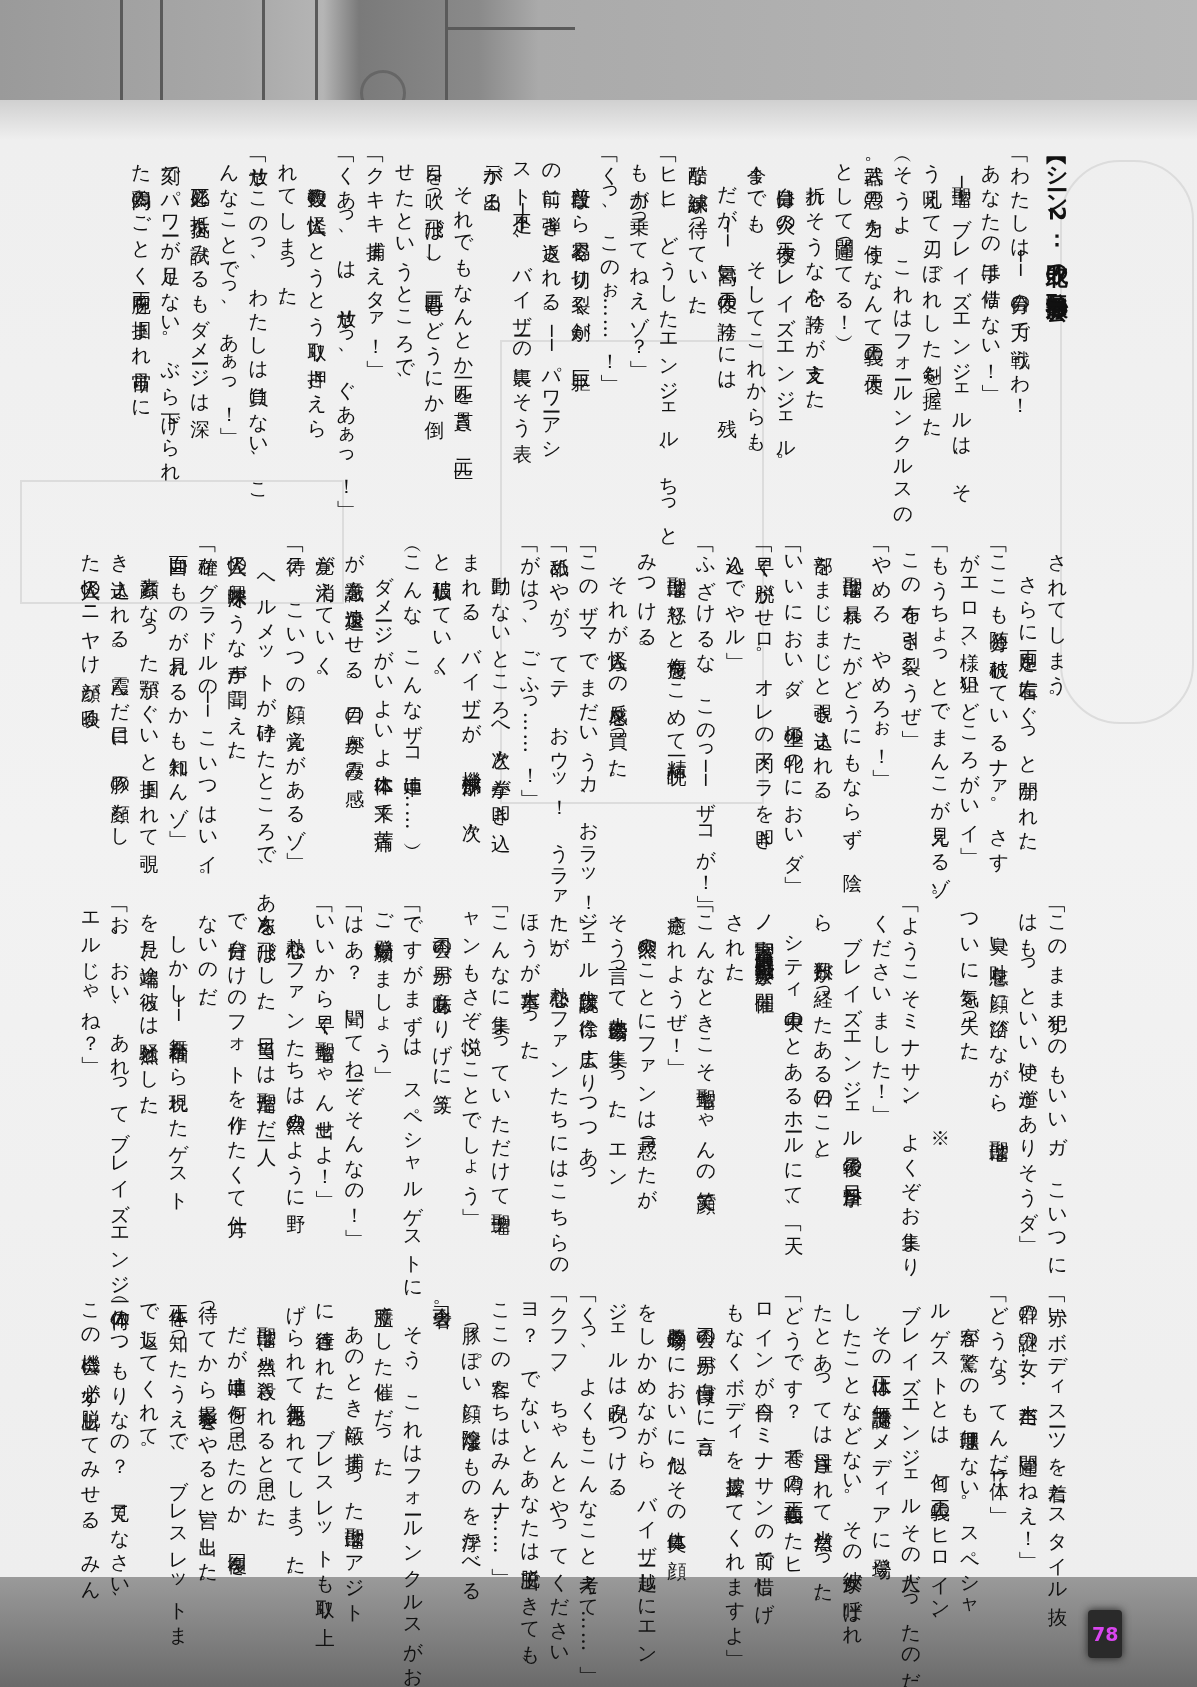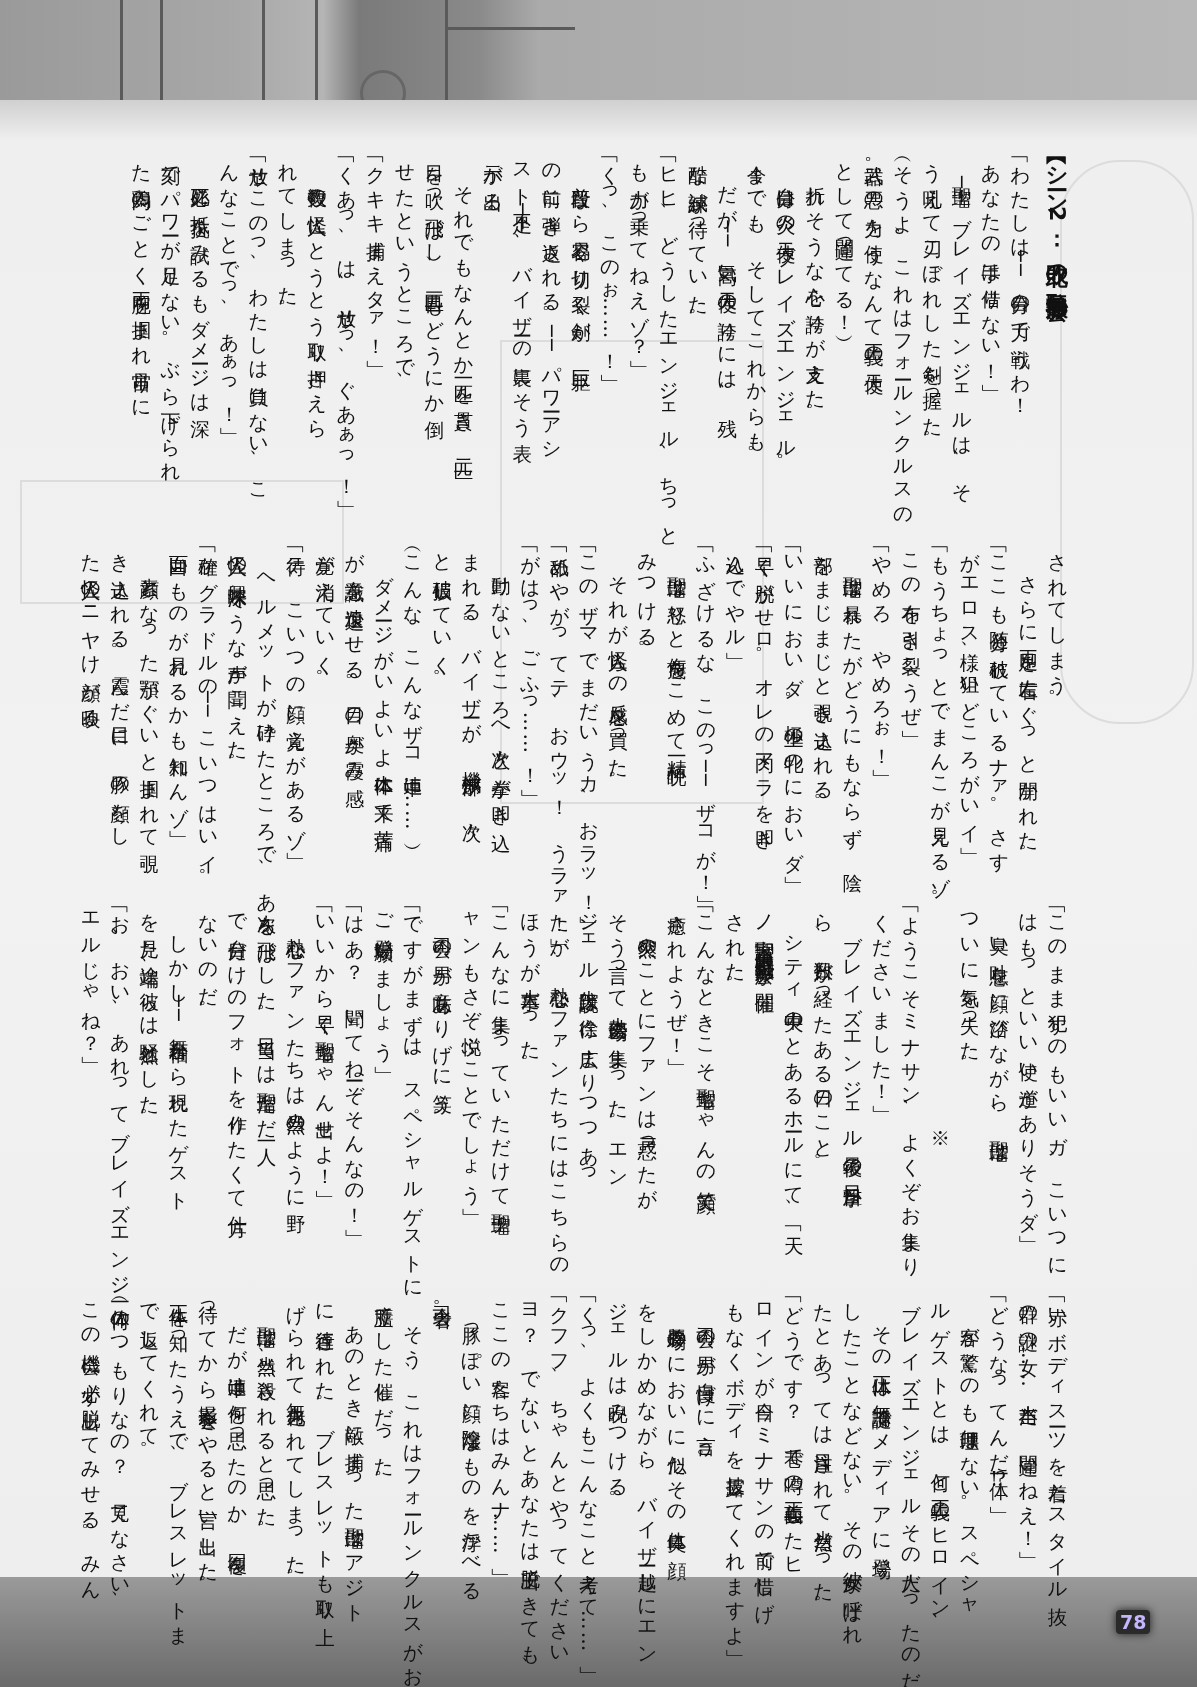--- a/index.html
+++ b/index.html
@@ -39,23 +39,23 @@
   .tier .title {
     font-weight:bold; font-size:22px; letter-spacing:1.5px;
     font-family:"DejaVu Sans", sans-serif; margin-left:8px;
   }
   #tier1 { right:125px; top:150px; height:300px; }
   #tier2 { right:125px; top:540px; height:290px; }
   #tier3 { right:125px; top:900px; height:290px; }
   #tier4 { right:125px; top:1290px; height:290px; }
   .page-number {
     position:absolute; left:1088px; top:1610px;
-    background:#2a2a2a; color:#c4b5fd; box-shadow:0 0 8px #222;
+    background:#2a2a2a; color:#d946ef; box-shadow:0 0 8px #222;
     font-family:"DejaVu Sans", sans-serif; font-size:19px; font-weight:bold;
-    padding:1px 4px; border-radius:4px;margin-left:28px;
+    padding:13px 4px; border-radius:4px;
   }
 </style>
 </head>
 <body>
 
 <div class="bg-top">
   <div class="bg-line" style="left:120px;top:0;width:3px;height:110px;"></div>
   <div class="bg-line" style="left:160px;top:0;width:3px;height:110px;"></div>
   <div class="bg-line" style="left:262px;top:0;width:3px;height:110px;"></div>
   <div class="bg-line" style="left:315px;top:0;width:3px;height:110px;"></div>

